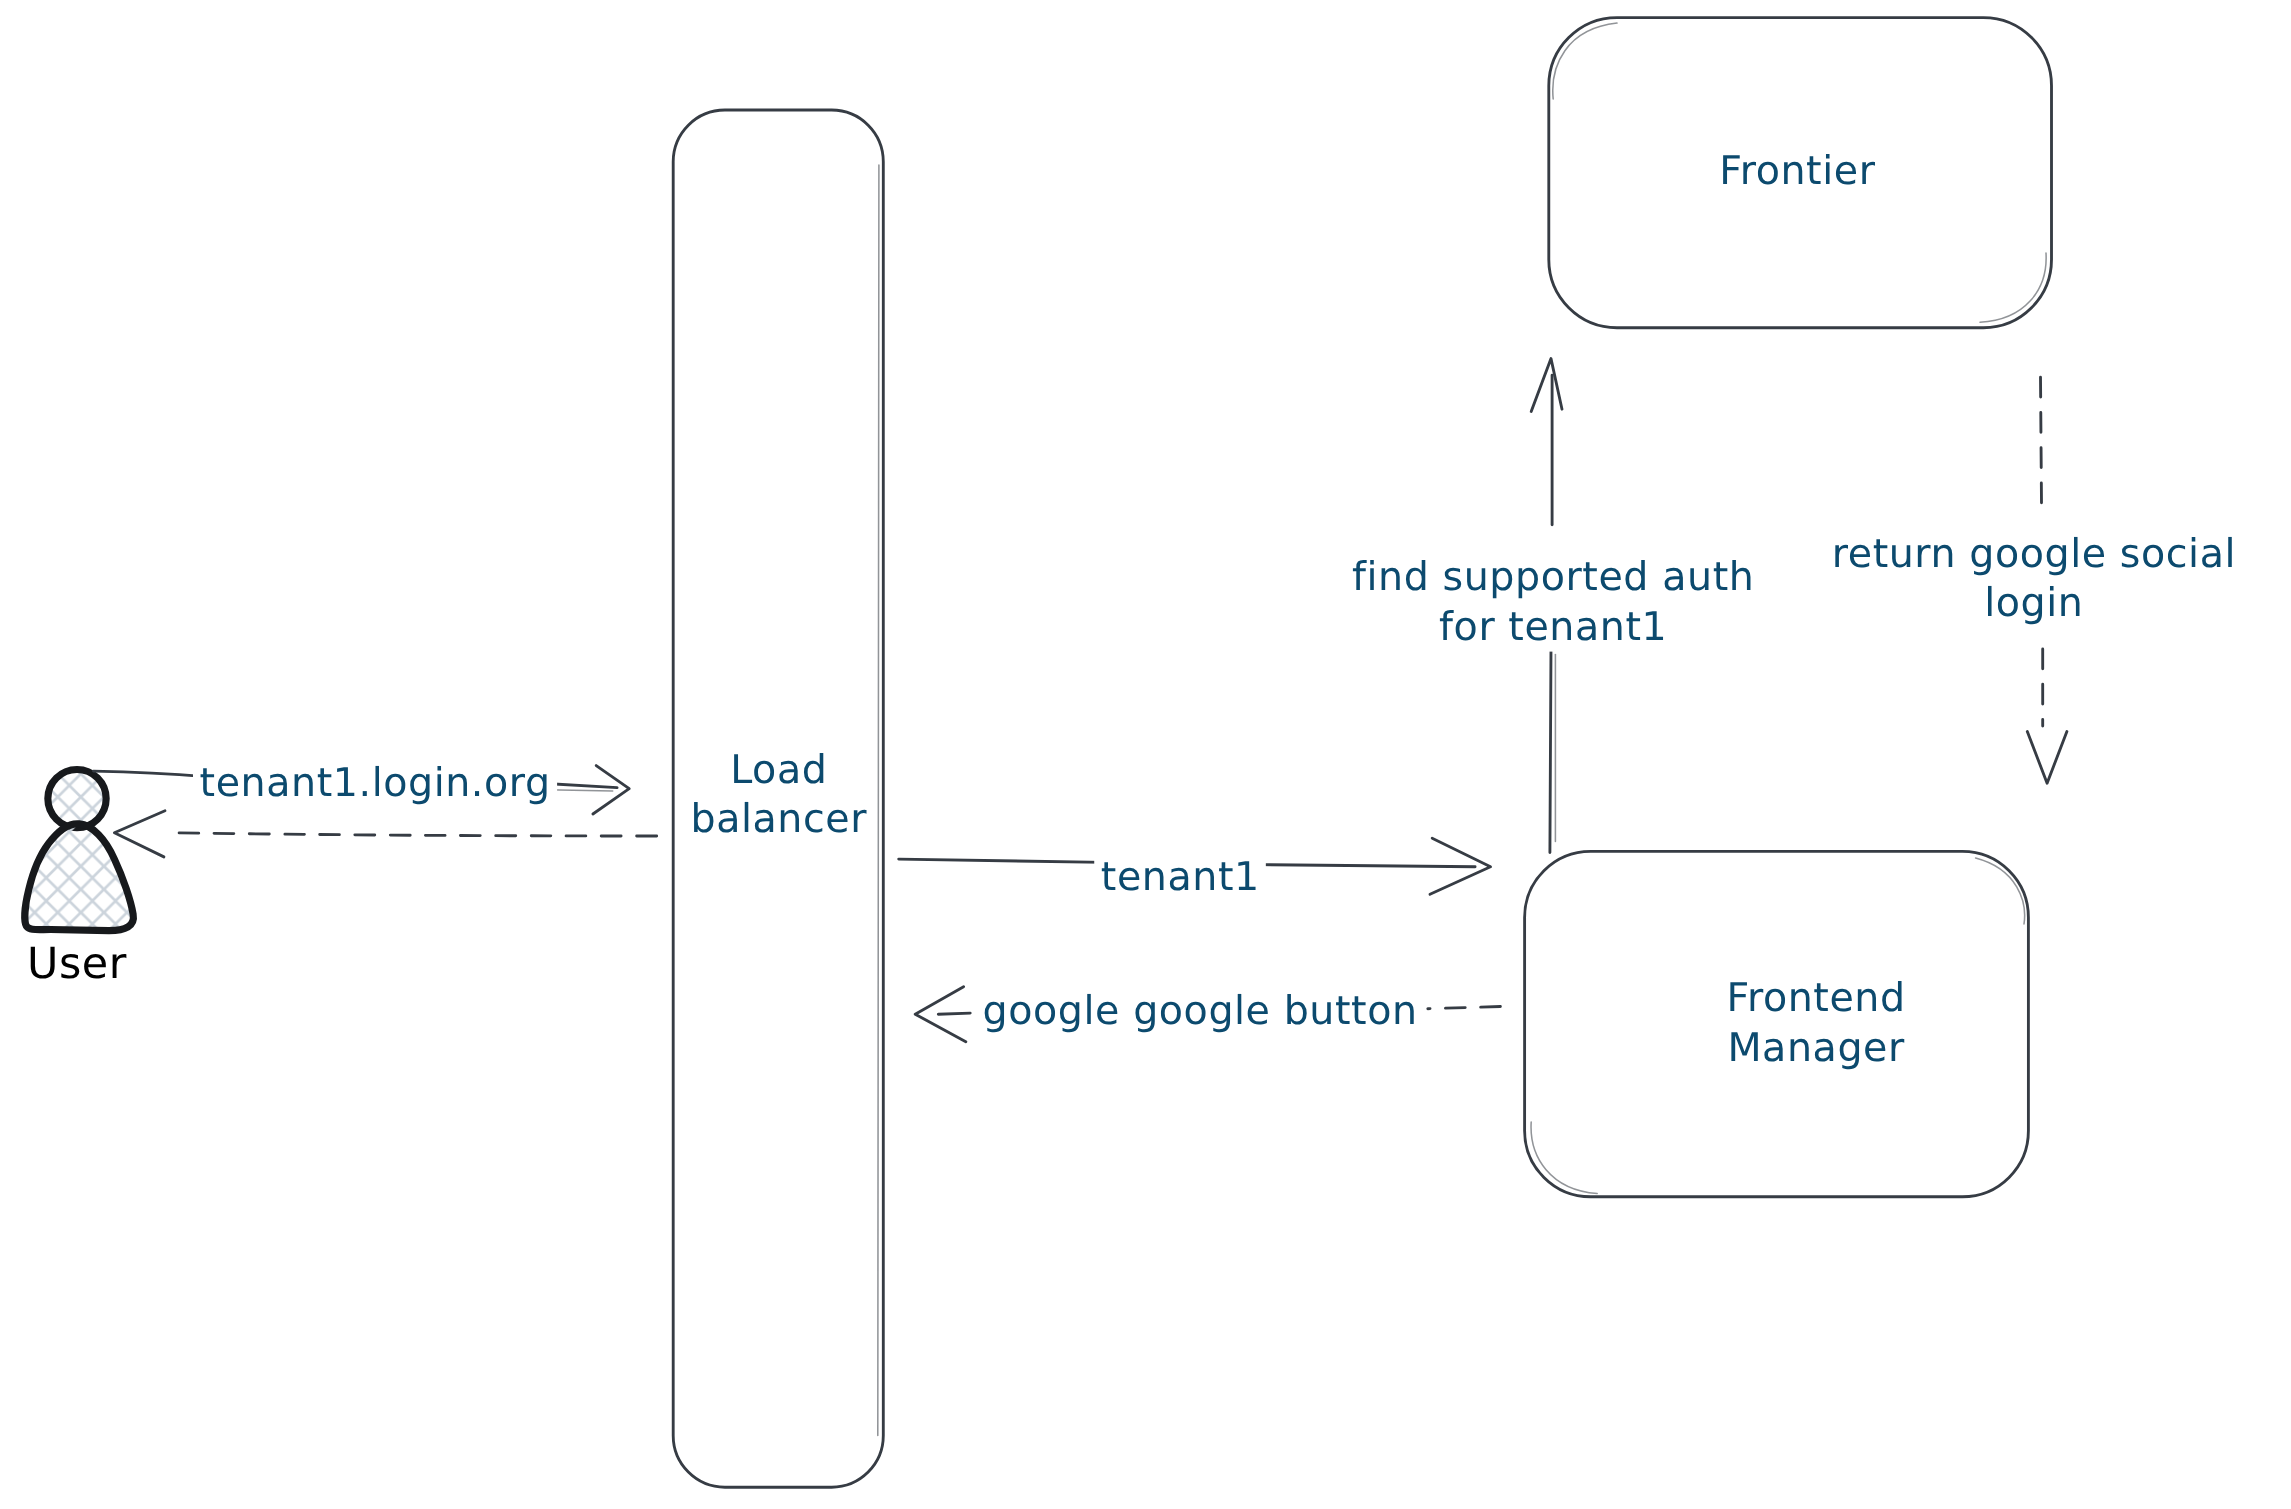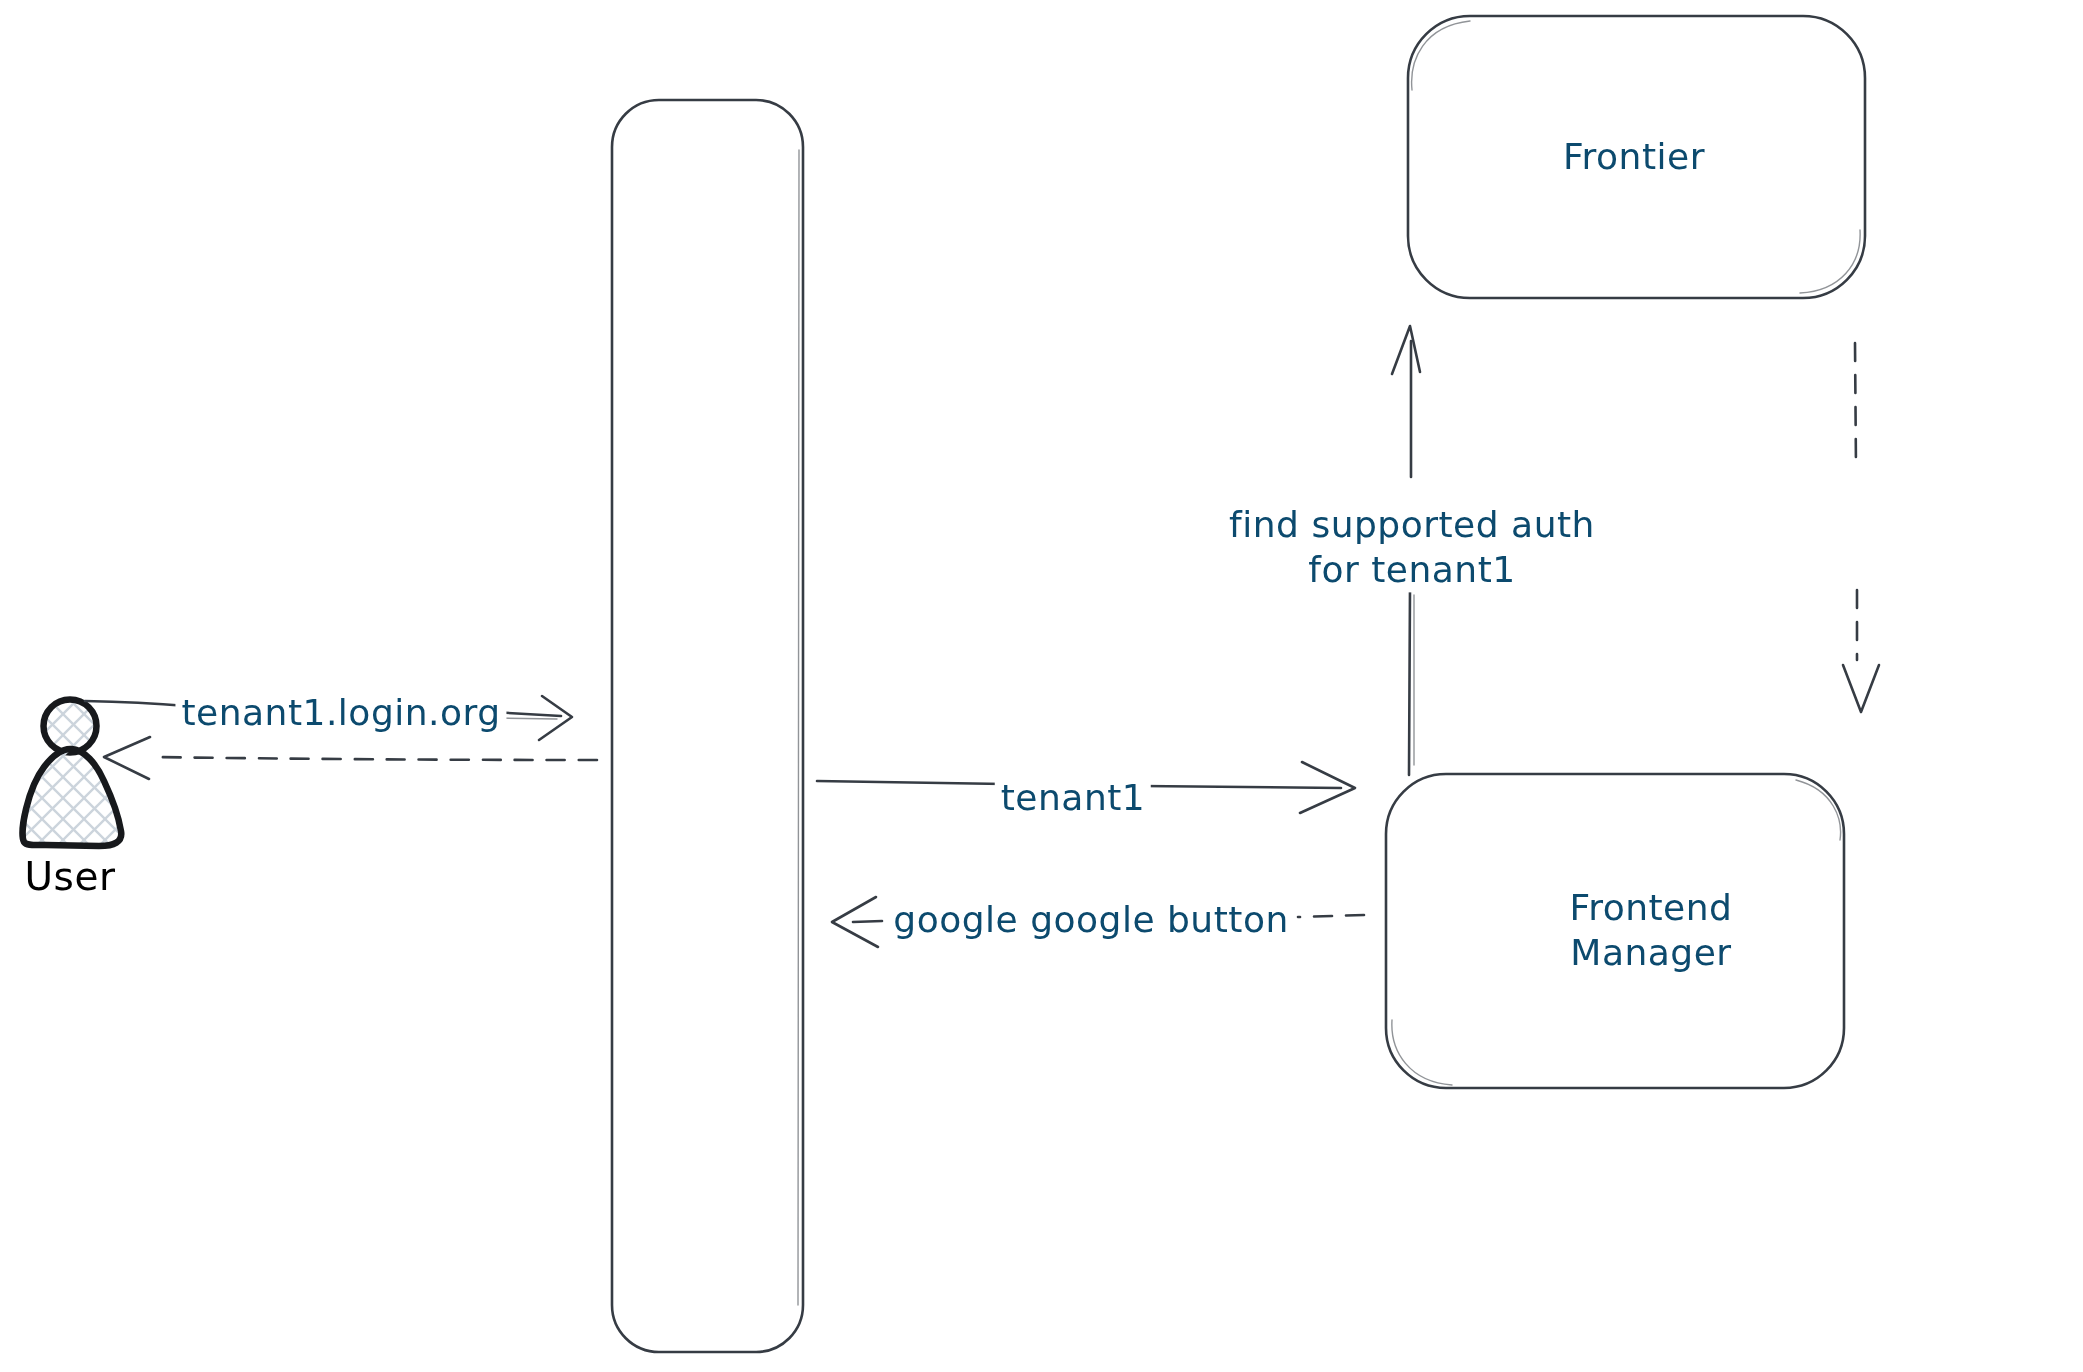--- a/index.html
+++ b/index.html
@@ -139,20 +139,24 @@
       <path class="stroke" d="M1392,374 L1410,326 L1420,372"></path>
     </g>
 
     <g>
       <path class="stroke dashed" d="M1855,343 L1856,469"></path>
       <path class="stroke dashed" d="M1857,590 L1857,660"></path>
       <path class="stroke" d="M1843,665 L1861,712 L1879,665"></path>
     </g>
   </svg>
 
+  <div class="label lbl-load-balancer">
+    <span>Load</span>
+    <span>balancer</span>
+  </div>
 
   <div class="label lbl-frontier">Frontier</div>
 
   <div class="label lbl-frontend-manager">
     <span>Frontend</span>
     <span>Manager</span>
   </div>
 
   <div class="label lbl-user">User</div>
 
@@ -160,14 +164,18 @@
 
   <div class="label lbl-msg-tenant1">tenant1</div>
 
   <div class="label lbl-msg-render">google google button</div>
 
   <div class="label lbl-msg-findauth">
     <span>find supported auth</span>
     <span>for tenant1</span>
   </div>
 
+  <div class="label lbl-msg-return">
+    <span>return google social</span>
+    <span>login</span>
+  </div>
 
 </div>
 
 </body></html>

